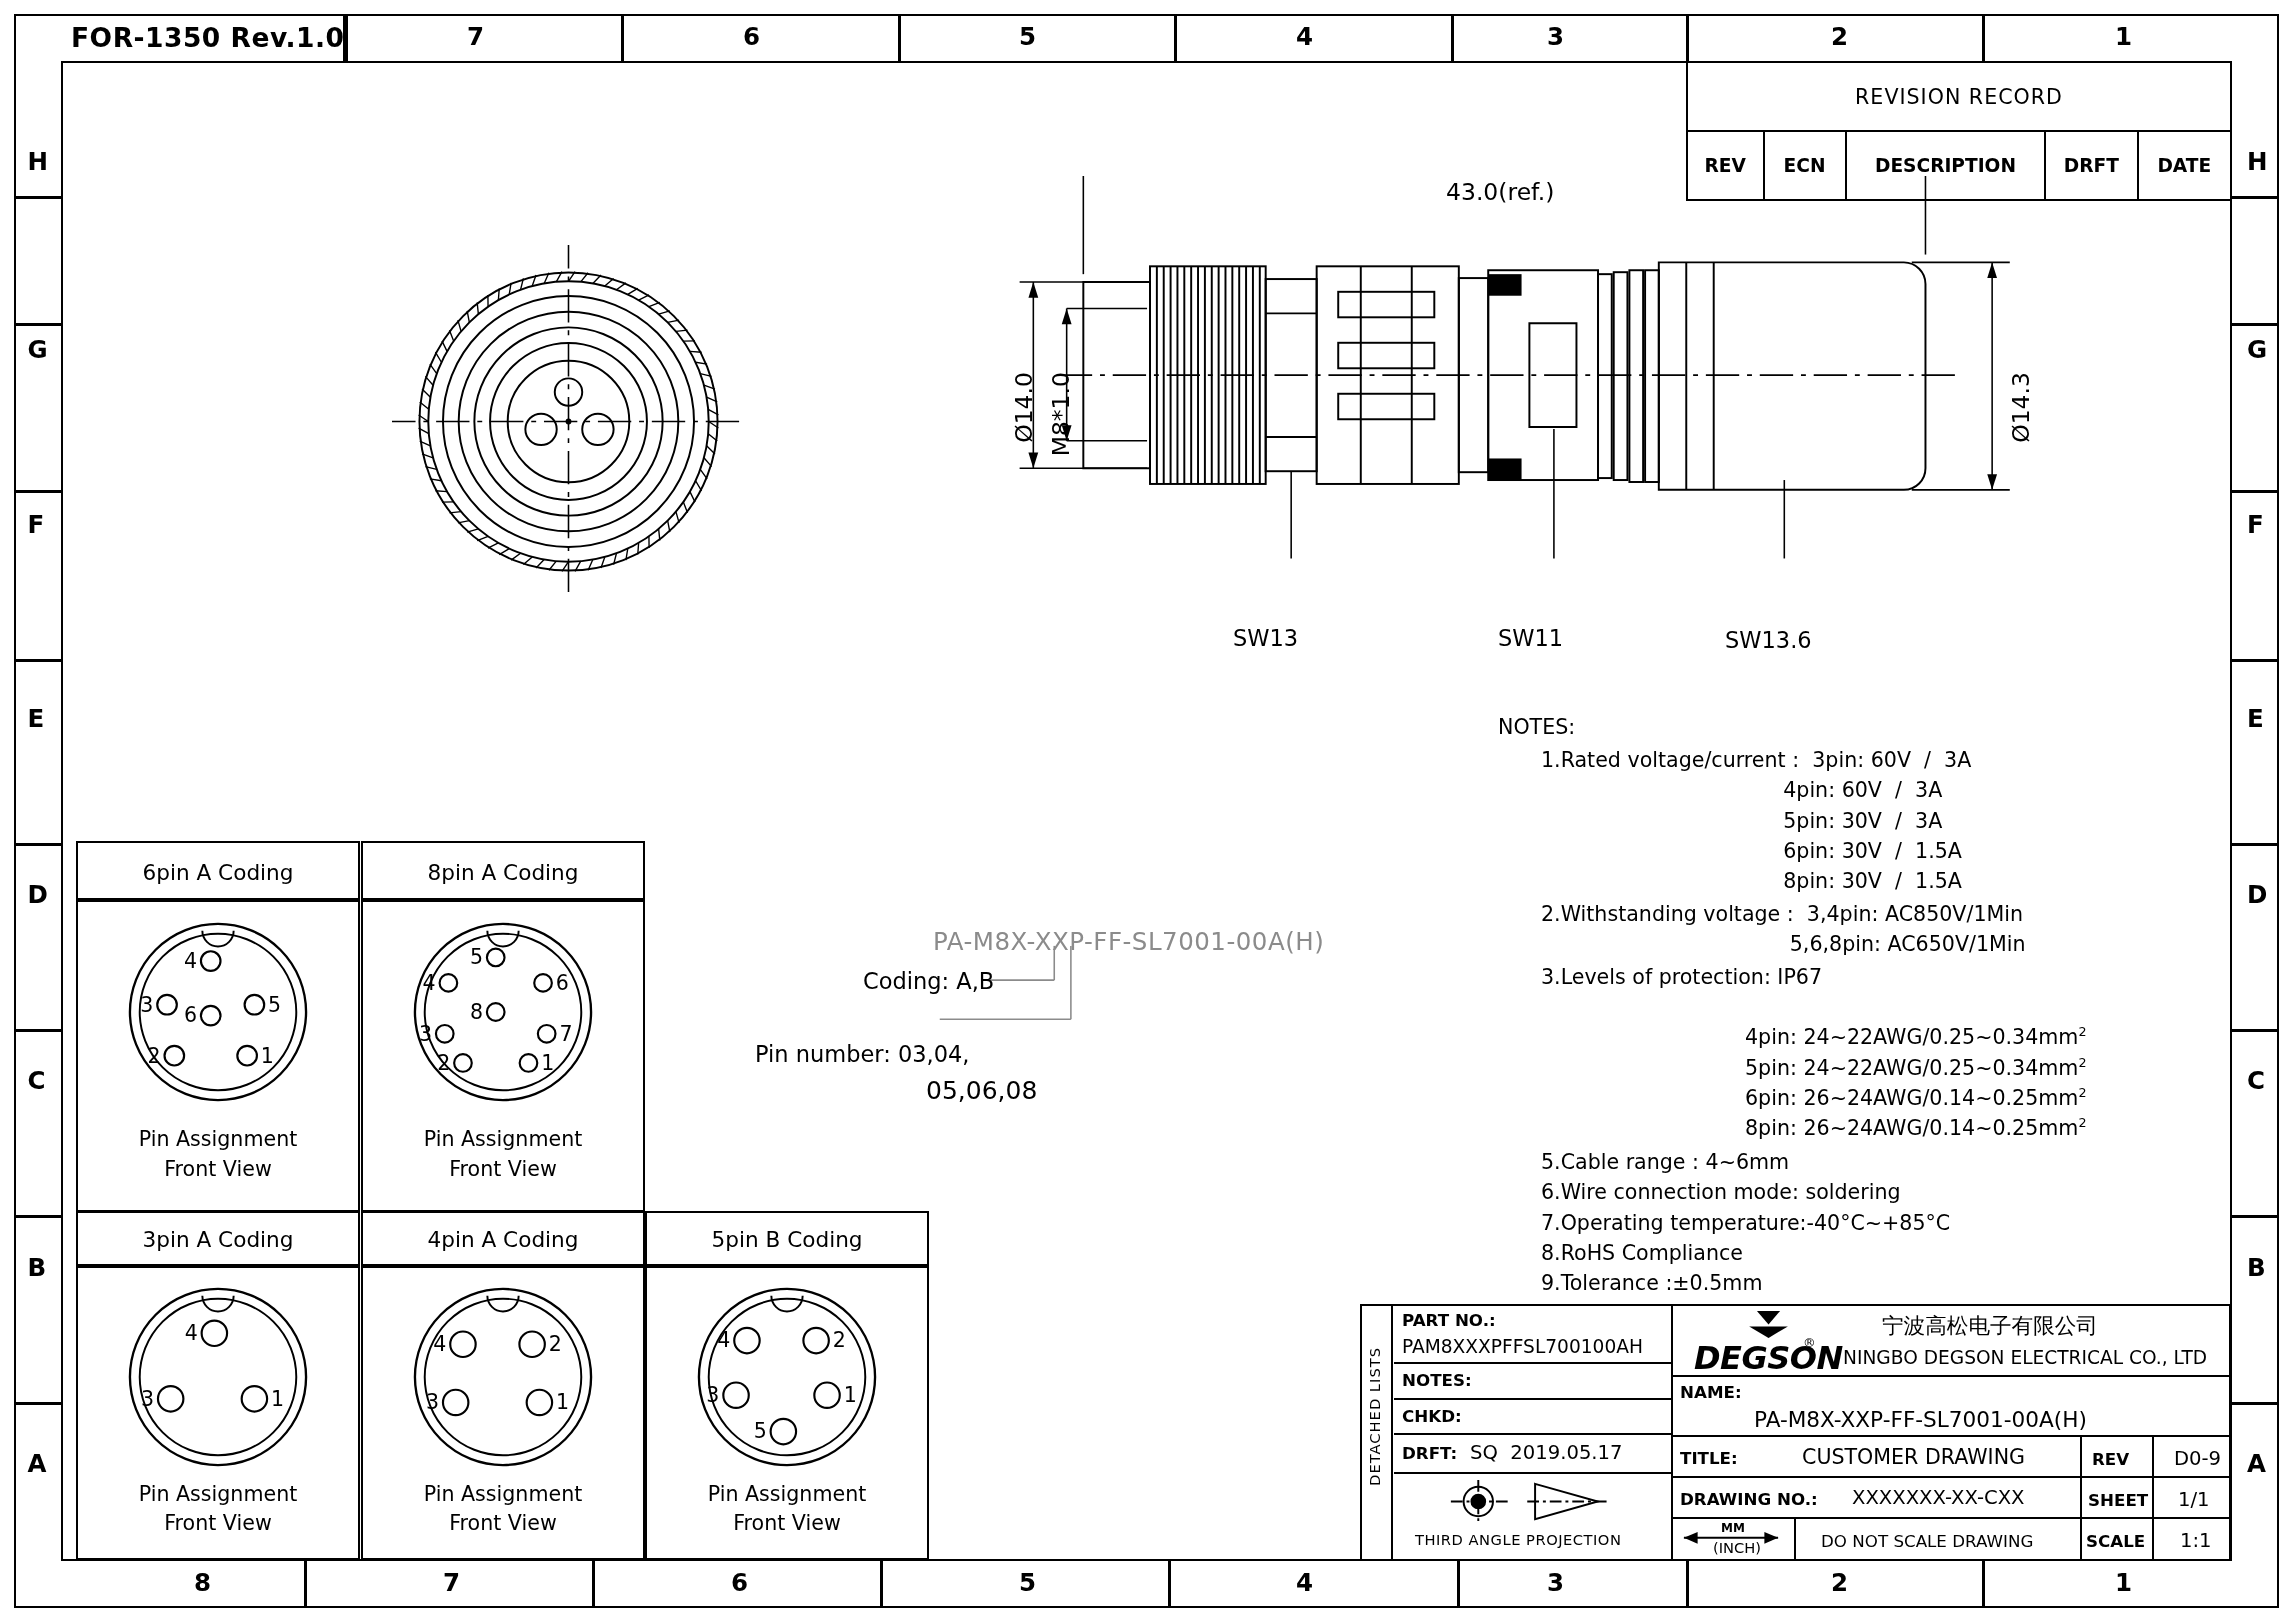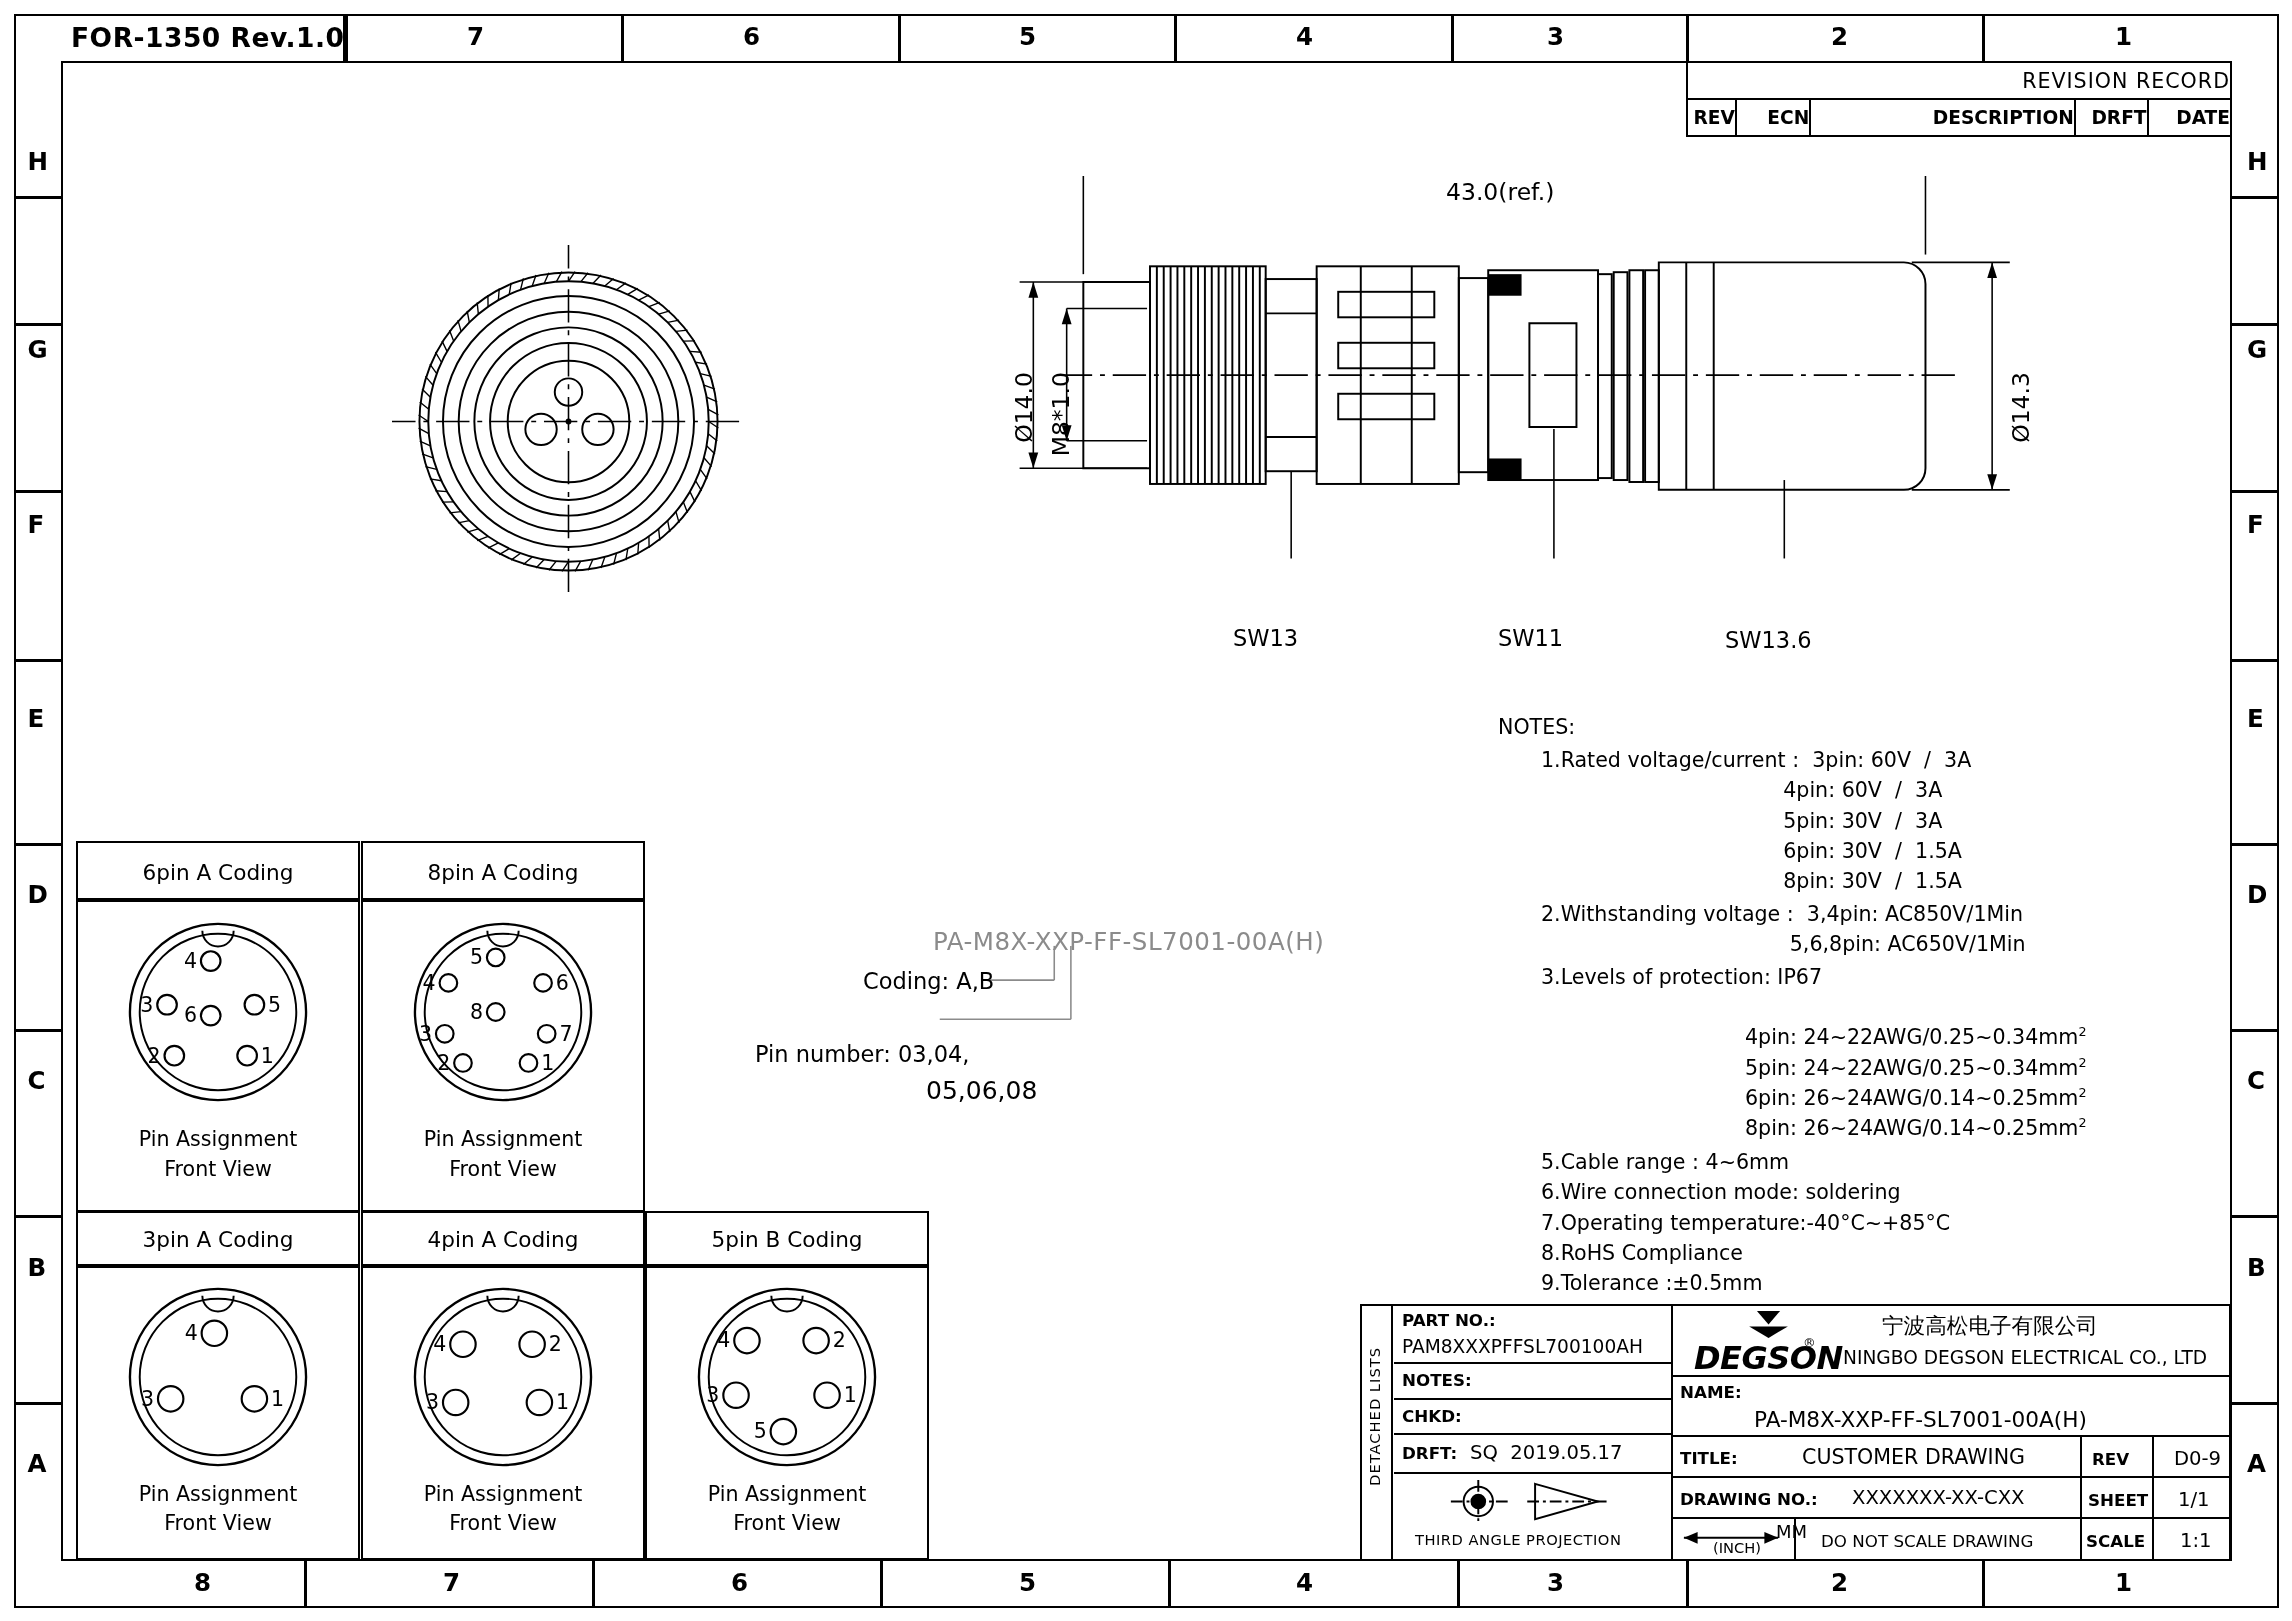--- a/index.html
+++ b/index.html
@@ -6,21 +6,21 @@
   body{width:2293px;height:1621px;font-family:"DejaVu Sans",sans-serif;color:#000;}
   #sheet{position:relative;width:2293px;height:1621px;}
   .abs{position:absolute;}
   .line{position:absolute;background:#000;}
   .txt{position:absolute;white-space:pre;font-family:"DejaVu Sans",sans-serif;}
   
   .frame-outer{left:13.7px;top:13.7px;width:2265px;height:1594px;border:2.9px solid #000;box-sizing:border-box;}
   .frame-inner{left:61px;top:61px;width:2171px;height:1500px;border:2px solid #000;box-sizing:border-box;}
   .zone-label{font-size:24.5px;font-weight:bold;}
   table.rev{border-collapse:collapse;position:absolute;}
-  table.rev td{border:2px solid #000;font-size:18.6px;text-align:right;font-family:"DejaVu Sans",sans-serif;padding:0;}
+  table.rev td{border:2px solid #000;font-size:18.6px;text-align:center;font-family:"DejaVu Sans",sans-serif;padding:16px;}
   .pin-box{position:absolute;border:2px solid #000;box-sizing:border-box;}
   .pin-title{font-size:21.6px;text-align:center;}
   .pin-cap{font-size:20.6px;text-align:center;line-height:1.25;}
   .notes{position:absolute;font-size:20.6px;line-height:1.47;white-space:pre;}
   .sup{font-size:12.7px;vertical-align:super;}
   .vert{writing-mode:vertical-rl;transform:rotate(180deg);}
   svg{display:block;}
 </style>
 </head>
 <body>
@@ -454,21 +454,21 @@
   <div class="line" style="left:2080px;top:1478px;width:2px;height:41px;"></div>
   <div class="line" style="left:2152px;top:1478px;width:2px;height:41px;"></div>
   <div class="txt" style="left:1680px;top:1489px;font-size:16.7px;font-weight:bold;">DRAWING NO.:</div>
   <div class="txt" style="left:1852px;top:1486px;font-size:19.6px;">XXXXXXX-XX-CXX</div>
   <div class="txt" style="left:2088px;top:1490px;font-size:16.7px;font-weight:bold;">SHEET</div>
   <div class="txt" style="left:2178px;top:1488px;font-size:19.6px;">1/1</div>
 
   <div class="line" style="left:1794px;top:1519px;width:2px;height:41px;"></div>
   <div class="line" style="left:2080px;top:1519px;width:2px;height:41px;"></div>
   <div class="line" style="left:2152px;top:1519px;width:2px;height:41px;"></div>
-  <div class="txt" style="left:1776px;top:1521px;font-size:18px;font-weight:normal;">MM</div>
+  <div class="txt" style="left:1721px;top:1521px;font-size:12px;font-weight:bold;">MM</div>
   <div class="txt" style="left:1713px;top:1539px;font-size:14.7px;">(INCH)</div>
   <svg class="abs" style="left:1678px;top:1527px;" width="106" height="21.6" viewBox="0 0 108 22">
     <g stroke="#000" stroke-width="2">
       <line x1="6" y1="11" x2="102" y2="11"></line>
       <polygon points="6,11 20,5 20,17" fill="#000" stroke="none"></polygon>
       <polygon points="102,11 88,5 88,17" fill="#000" stroke="none"></polygon>
     </g>
   </svg>
   <div class="txt" style="left:1821px;top:1531px;font-size:16.7px;font-weight:normal;">DO NOT SCALE DRAWING</div>
   <div class="txt" style="left:2086px;top:1531px;font-size:16.7px;font-weight:bold;">SCALE</div>

